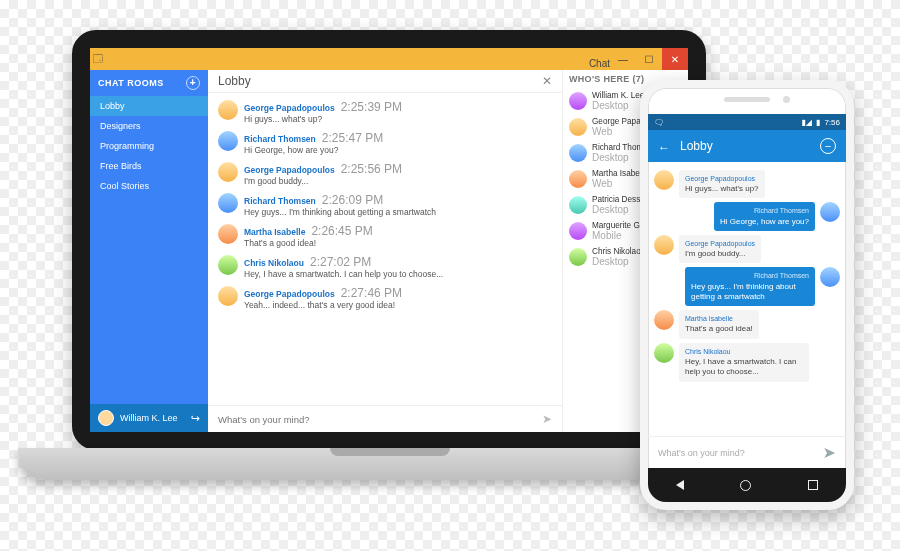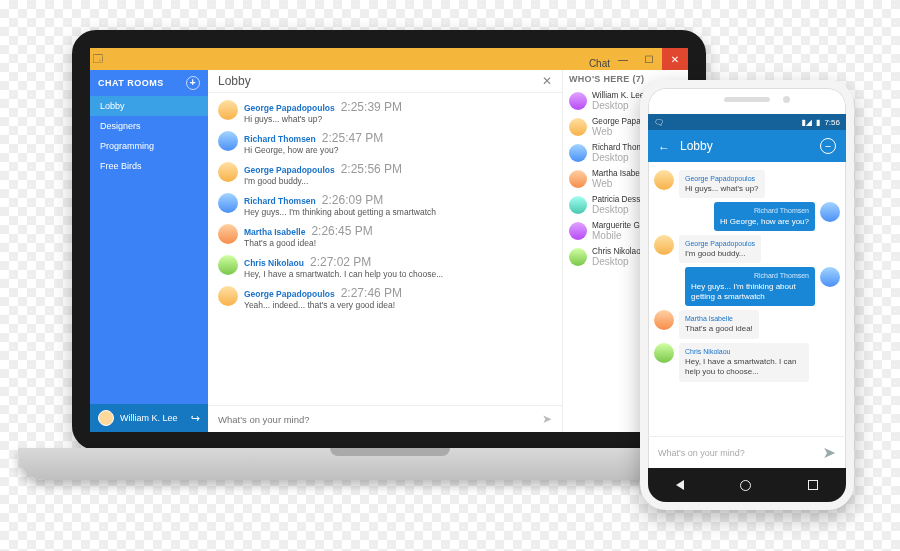--- a/index.html
+++ b/index.html
@@ -127,20 +127,21 @@
       <aside class="sidebar">
         <div class="sb-head">
           <span>CHAT ROOMS</span>
           <span class="plus">+</span>
         </div>
         <div class="sb-items" id="sb-items">
             <div class="sb-item active">Lobby</div>
             <div class="sb-item">Designers</div>
             <div class="sb-item">Programming</div>
             <div class="sb-item">Free Birds</div>
+            <div class="sb-item">Cool Stories</div>
           </div>
         <div class="sb-foot">
           <span class="av"></span>
           <span>William K. Lee</span>
           <span class="out">↪</span>
         </div>
       </aside>
 
       <section class="chatcol">
         <div class="roomhead">

